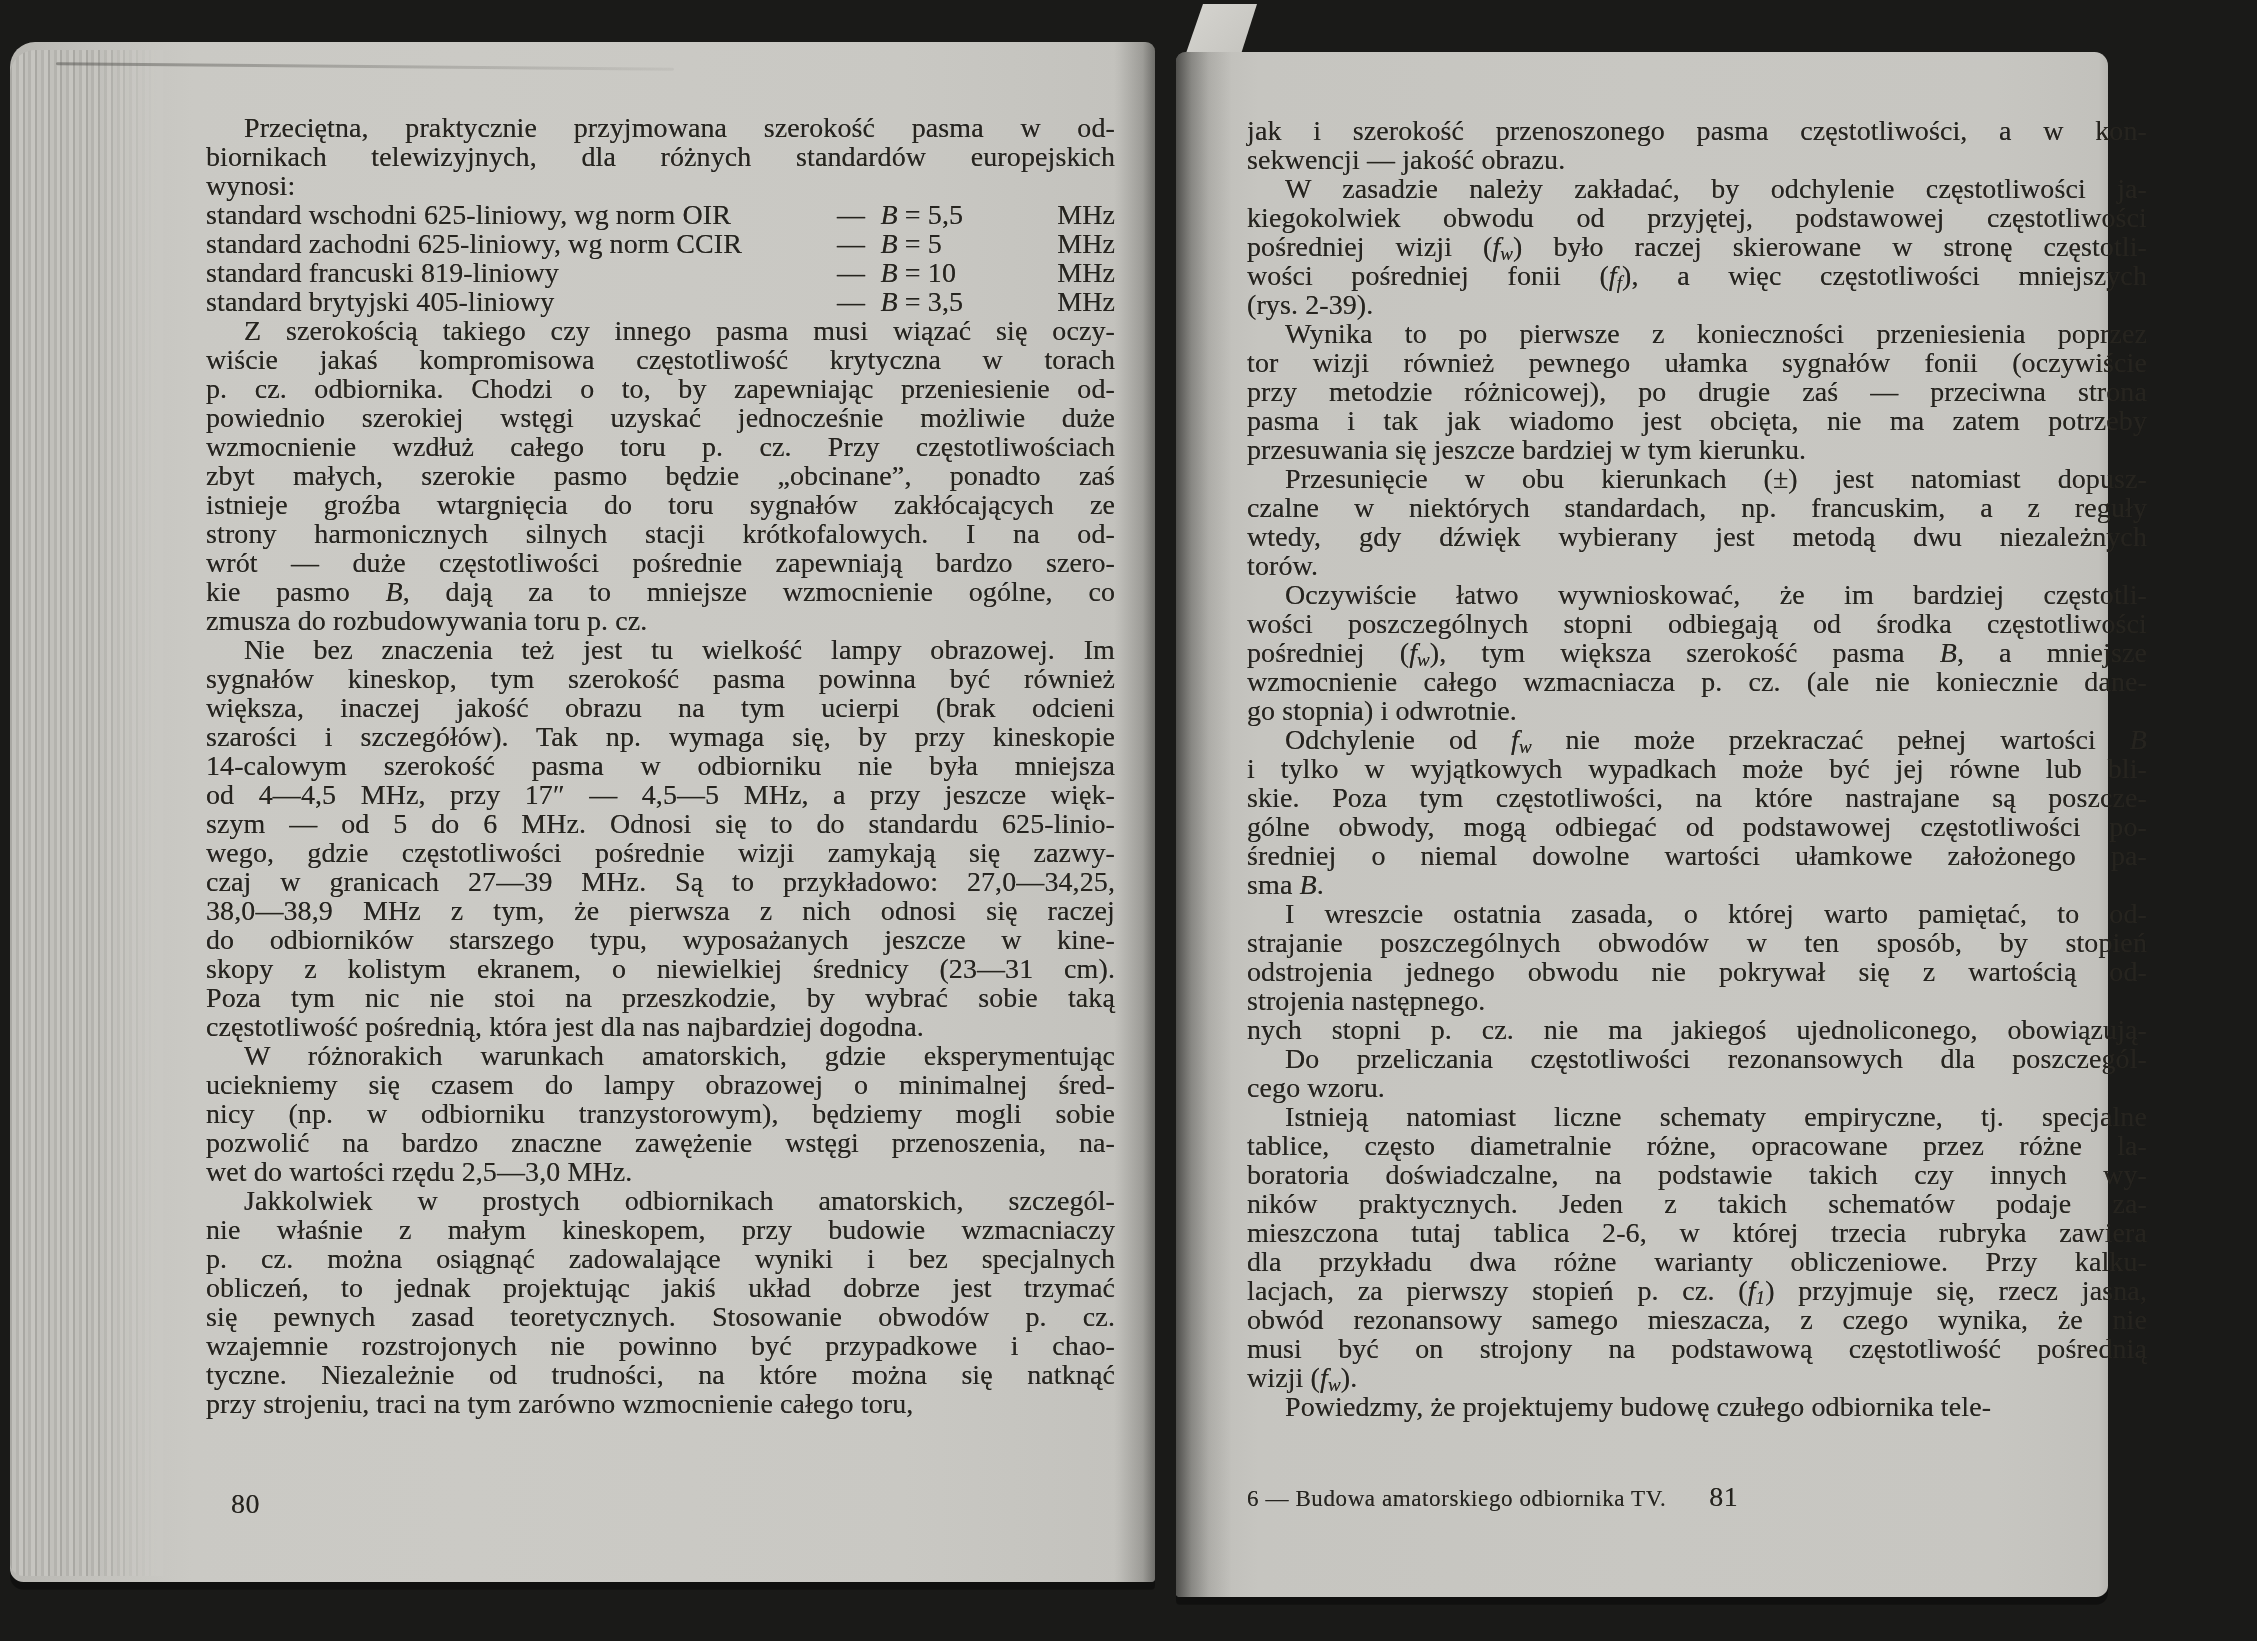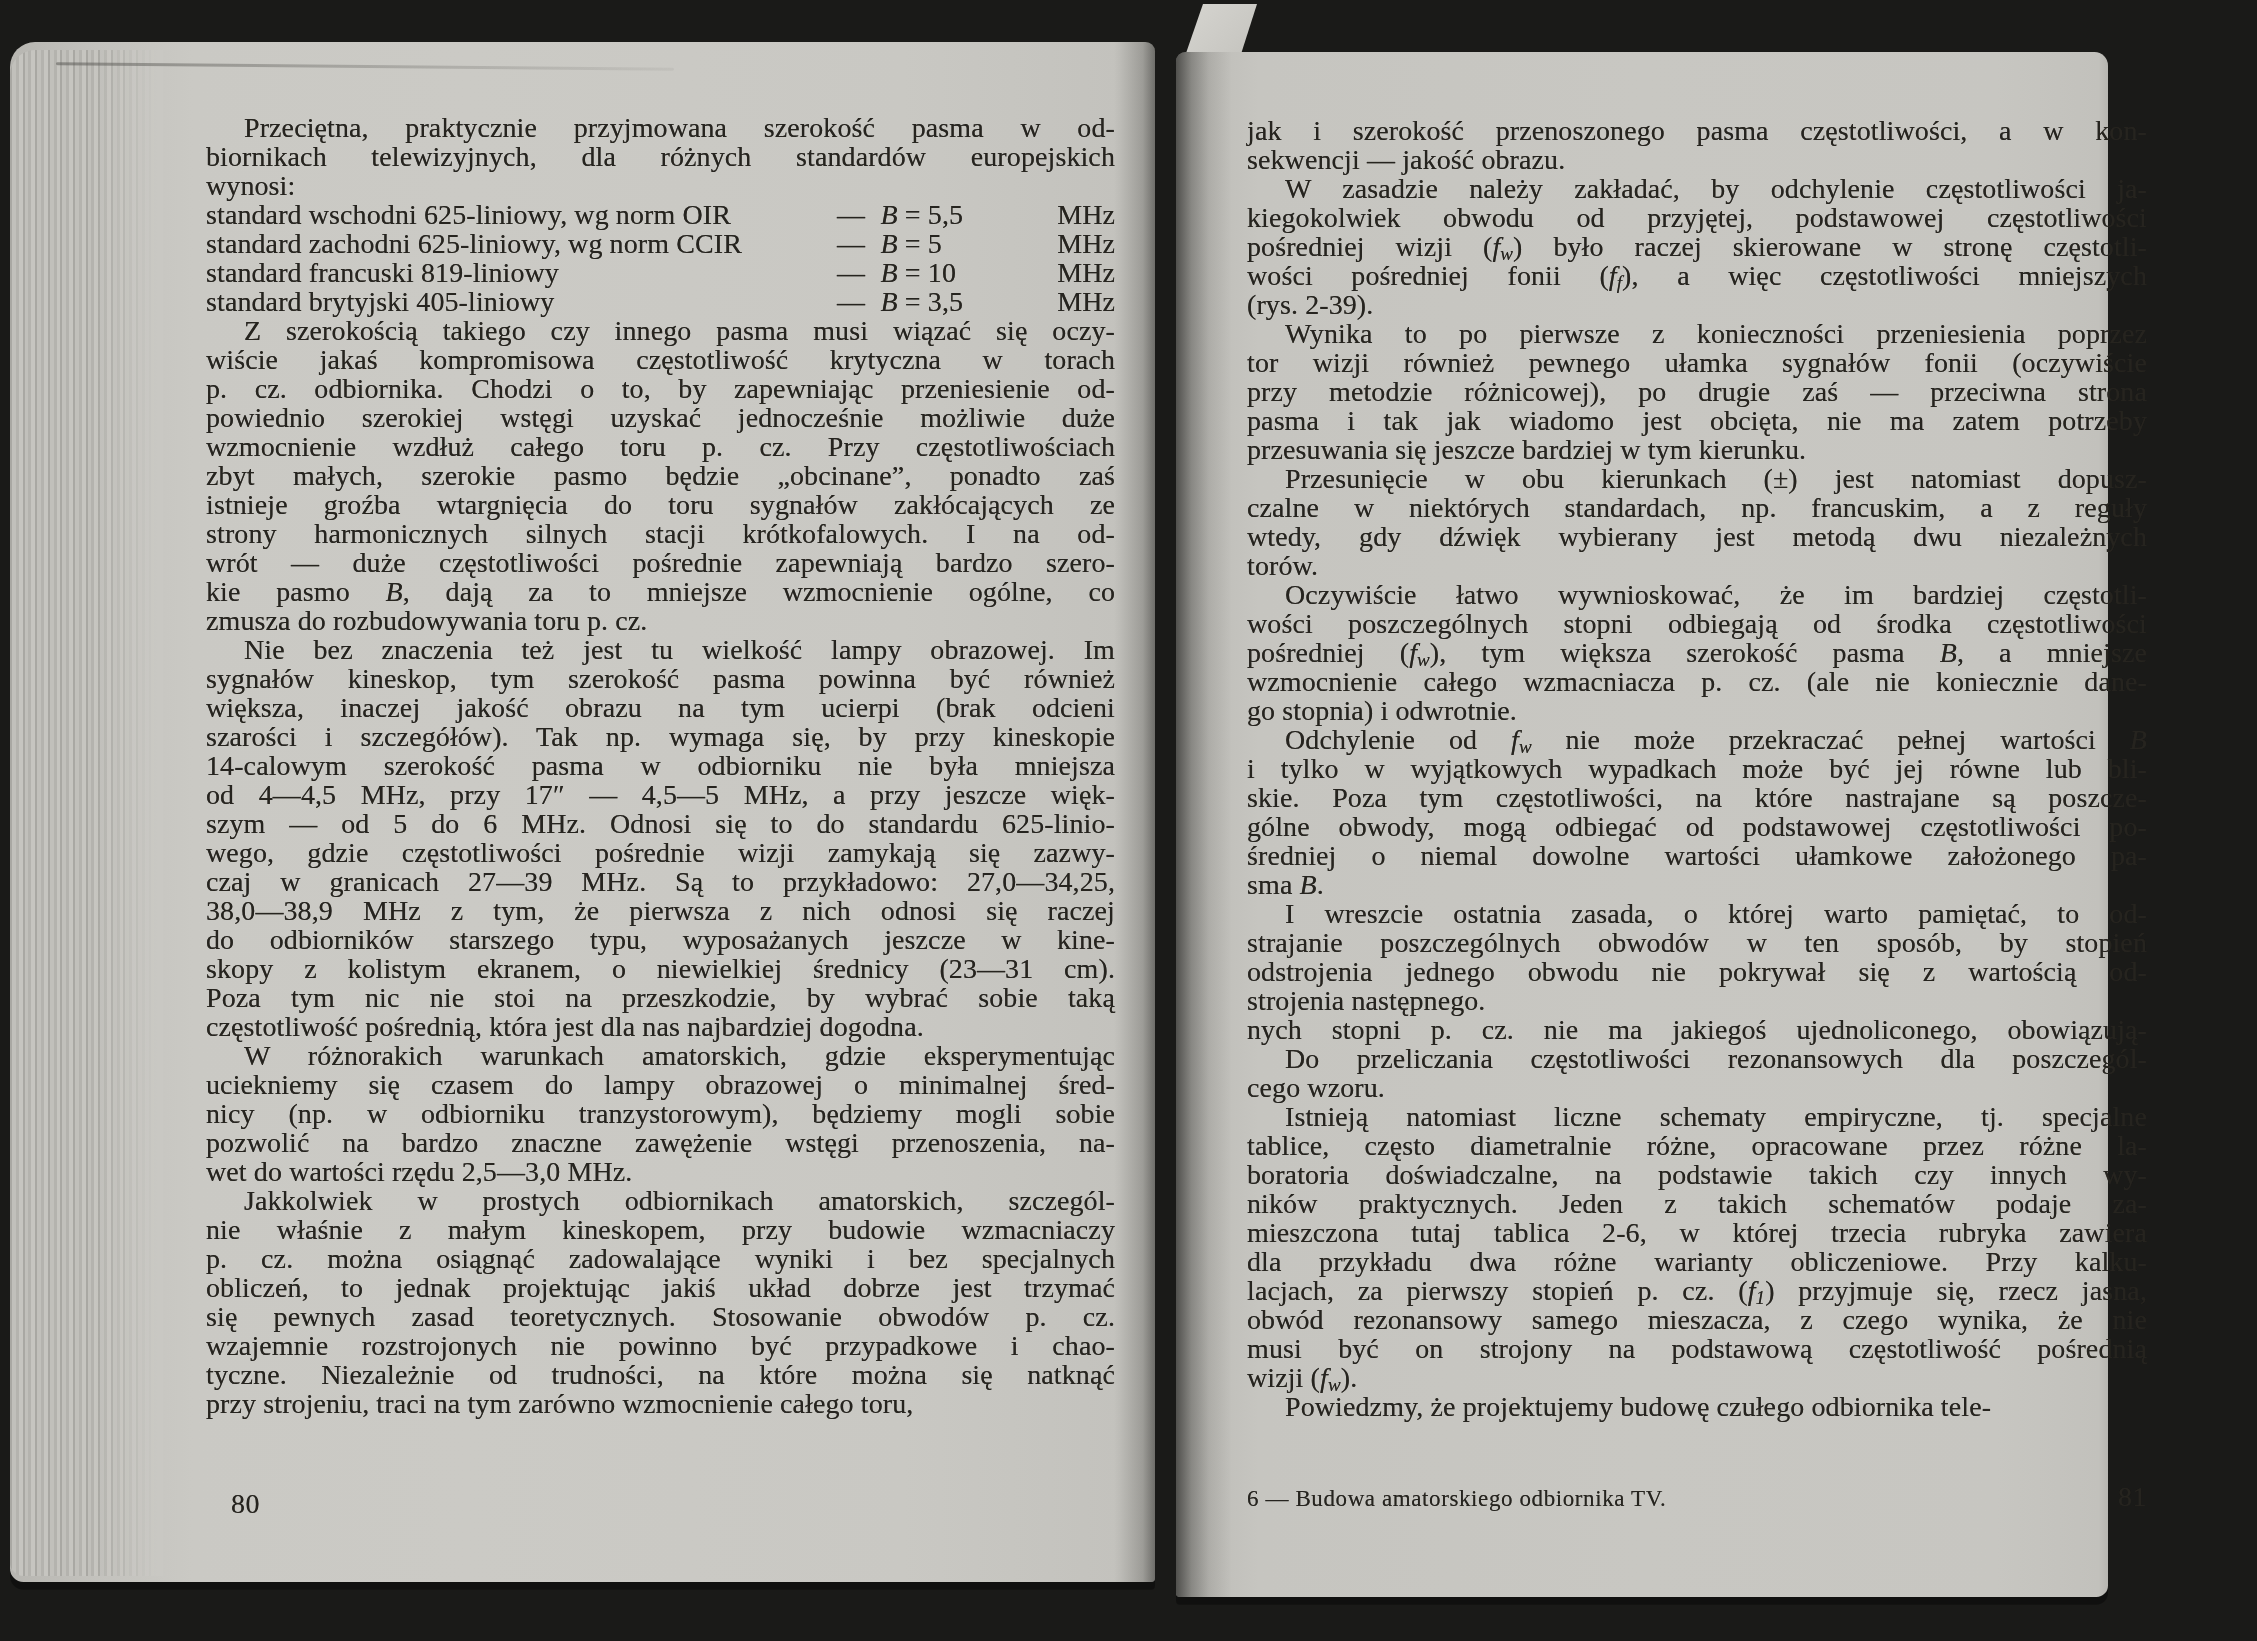--- a/index.html
+++ b/index.html
@@ -86,21 +86,21 @@
   .std-formula{flex:1;padding-left:15.4px;}
   .std-unit{flex:none;}
 
   .page-num{
     position:absolute;font-size:28px;letter-spacing:0.5px;
     text-shadow:0 0 0.6px rgba(38,36,31,.65);
   }
   .page-num-left{left:221px;top:1446px;}
   .footer-row{
     position:absolute;left:71px;top:1429px;width:900px;
-    display:flex;justify-content:space-between;align-items:baseline;
+    display:flex;align-items:baseline;gap:43px;
   }
   .footer-note{font-size:23px;letter-spacing:0.6px;text-shadow:0 0 0.5px rgba(38,36,31,.6);}
   .footer-row .page-num{position:static;}
 </style>
 </head>
 <body>
 
 <div class="scene">
 
   <div class="page page-left">

